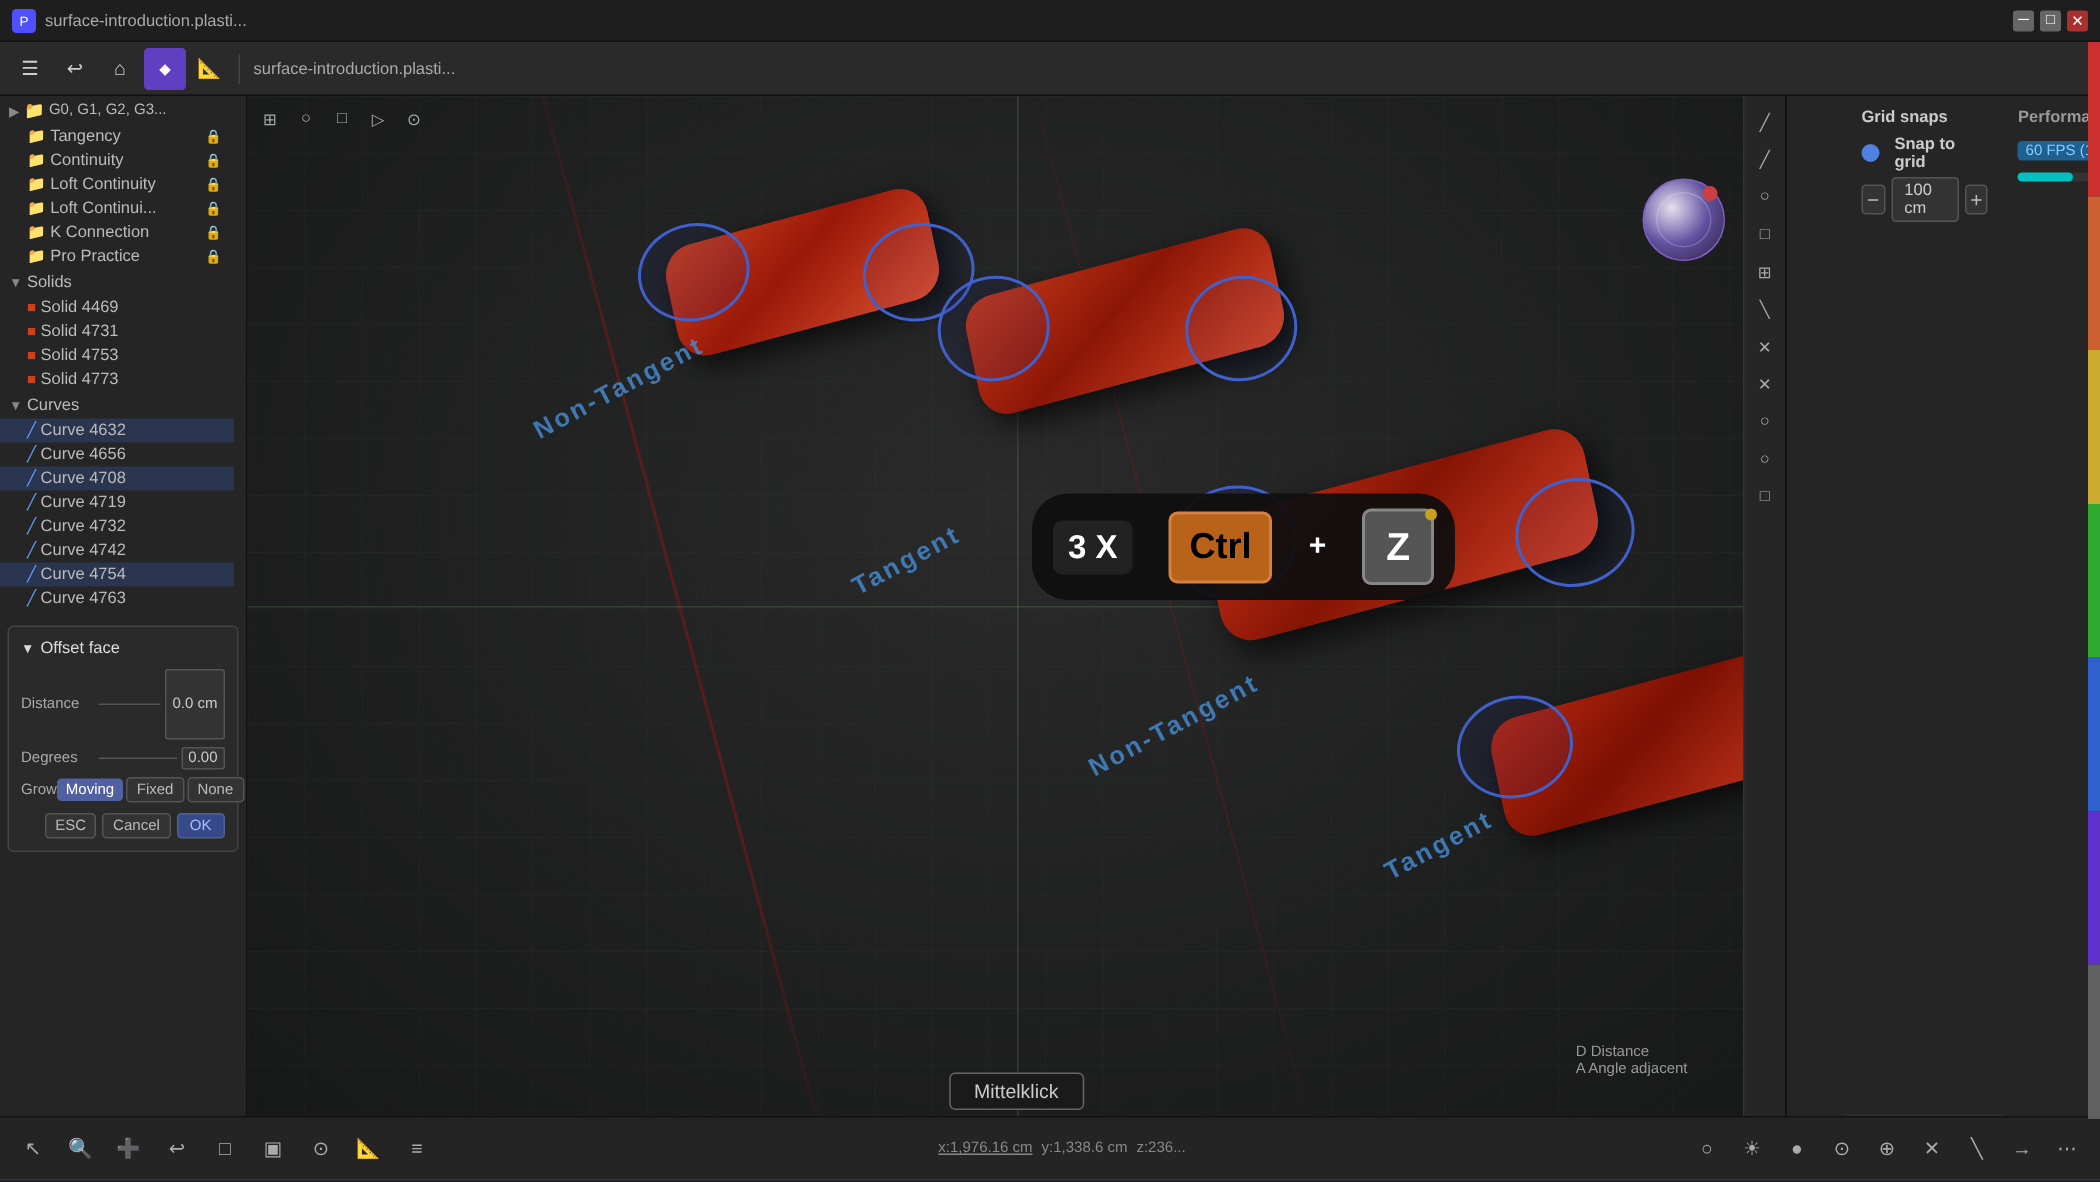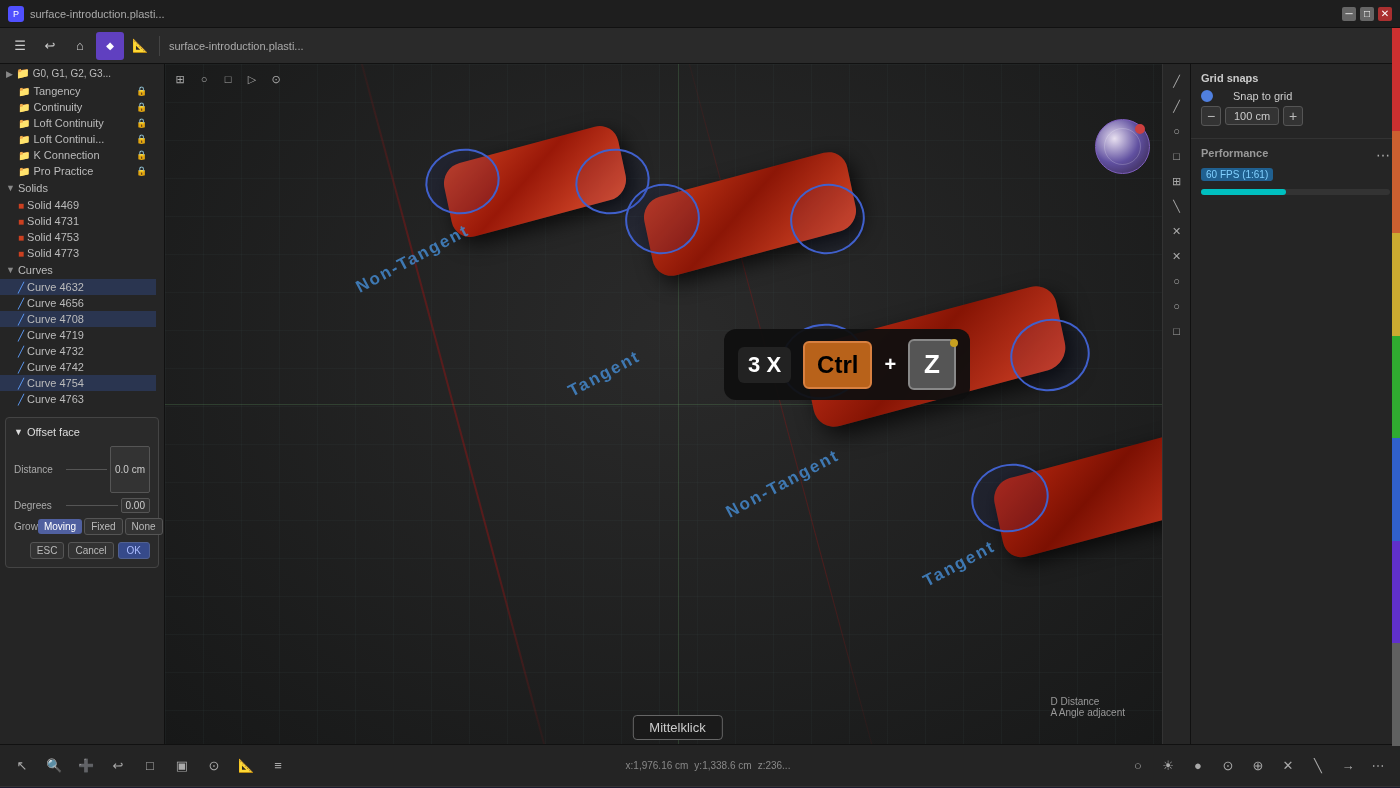--- a/index.html
+++ b/index.html
@@ -23,21 +23,21 @@
     .curve-icon { color: #60a0ff; font-size: 10px; }
     .lock-icon { color: #666; font-size: 9px; margin-left: auto; }
     .chevron { font-size: 9px; color: #888; }
     .group-folder { color: #c08030; }
 
     
     .viewport { flex: 1; position: relative; background: #1e1e1e; overflow: hidden; }
     .fr-title { font-size: 10px; color: #999; margin-bottom: 4px; }
 
     
-    .properties-panel { width: 210px; background: #252525; border-left: 1px solid #111; display: flex; flex-direction: column; overflow-y: auto; flex-shrink: 0; }
+    .properties-panel { width: 210px; background: #252525; border-left: 1px solid #111; display: flex; flex-direction: row; overflow-y: auto; flex-shrink: 0; padding-left: 40px; }
     .properties-panel::-webkit-scrollbar { width: 4px; }
     .properties-panel::-webkit-scrollbar-thumb { background: #555; }
 
     .prop-section { padding: 8px 10px; border-bottom: 1px solid #333; }
     .prop-section-title { font-size: 11px; color: #ccc; font-weight: bold; margin-bottom: 6px; }
     .prop-row { display: flex; align-items: center; gap: 4px; margin-bottom: 4px; font-size: 11px; }
     .snap-toggle { display: flex; align-items: center; gap: 6px; }
     .toggle-pill { width: 32px; height: 16px; background: #5060e0; border-radius: 8px; position: relative; cursor: pointer; }
     .toggle-pill::after { content: ''; position: absolute; width: 12px; height: 12px; background: #fff; border-radius: 50%; top: 2px; right: 2px; }
     .snap-label { color: #ccc; font-size: 11px; }
@@ -258,21 +258,21 @@
 
       <div style="position:absolute; top:390px; left:830px; width:220px; height:80px; background:linear-gradient(145deg,#b82810 0%,#7c1002 45%,#c83820 100%); border-radius:20px; transform:rotate(-15deg) skewX(-3deg); box-shadow:5px 8px 20px rgba(0,0,0,0.7);"></div>
       <div style="position:absolute; top:400px; left:806px; width:78px; height:68px; border:2.5px solid #4060cc; border-radius:50%; background:rgba(30,50,140,0.12); transform:rotate(-15deg);"></div>
       <div style="position:absolute; top:400px; left:1000px; width:70px; height:64px; border:2px solid #4060cc; border-radius:50%; background:rgba(30,50,140,0.08); transform:rotate(-15deg);"></div>
 
       <div style="position:absolute; top:185px; left:185px; font-size:17px; font-weight:bold; color:#4488cc; transform:rotate(-28deg); font-family:Arial,sans-serif; letter-spacing:2px; pointer-events:none; opacity:0.85;">Non-Tangent</div>
       <div style="position:absolute; top:300px; left:400px; font-size:17px; font-weight:bold; color:#4488cc; transform:rotate(-28deg); font-family:Arial,sans-serif; letter-spacing:2px; pointer-events:none; opacity:0.85;">Tangent</div>
       <div style="position:absolute; top:410px; left:555px; font-size:17px; font-weight:bold; color:#4488cc; transform:rotate(-28deg); font-family:Arial,sans-serif; letter-spacing:2px; pointer-events:none; opacity:0.85;">Non-Tangent</div>
       <div style="position:absolute; top:490px; left:755px; font-size:17px; font-weight:bold; color:#4488cc; transform:rotate(-28deg); font-family:Arial,sans-serif; letter-spacing:2px; pointer-events:none; opacity:0.85;">Tangent</div>
 
-      <div style="position:absolute; top:265px; right:220px; background:rgba(15,15,15,0.94); border-radius:12px; padding:10px 14px; display:flex; align-items:center; gap:12px;">
+      <div style="position:absolute; top:265px; right:220px; background:rgba(15,15,15,0.94); border-radius:24px; padding:10px 14px; display:flex; align-items:center; gap:24px;">
         <div style="background:#222; color:#fff; font-size:22px; font-weight:bold; padding:5px 10px; border-radius:6px;">3 X</div>
         <div style="background:#b8621a; color:#000000; font-size:24px; font-weight:bold; padding:8px 12px; border-radius:6px; border:2px solid #d88040;">Ctrl</div>
         <div style="color:#fff; font-size:20px; font-weight:bold;">+</div>
         <div style="background:#555; color:#fff; font-size:26px; font-weight:bold; padding:8px 14px; border-radius:6px; border:2px solid #888;">Z</div>
 
         <div style="position:absolute; top:10px; right:12px; width:8px; height:8px; background:#c8a020; border-radius:50%;"></div>
       </div>
 
       <div style="position:absolute; bottom:4px; left:50%; transform:translateX(-50%); background:#1a1a1a; border:1px solid #666; border-radius:4px; padding:4px 16px;">
         <span style="font-size:13px; color:#ccc;">Mittelklick</span>
@@ -310,21 +310,21 @@
         <div style="position:absolute; top:4px; right:4px; width:10px; height:10px; background:#cc4040; border-radius:50%; border:2px solid #cc4040;"></div>
       </div>
 
     </div>
   </div>
 
   <div class="properties-panel" style="width:210px;">
 
     <div class="prop-section">
       <div class="prop-section-title">Grid snaps</div>
-      <div class="prop-row" style="align-items:center; gap:20px;">
+      <div class="prop-row" style="align-items:center; gap:10px;font-weight:bold;">
         <div class="radio-circle active"></div>
         <span style="color:#ccc; font-size:11px;">Snap to grid</span>
       </div>
       <div class="prop-row" style="margin-top:4px; align-items:center; gap:4px;">
         <button style="background:#333; border:1px solid #555; color:#bbb; width:20px; height:20px; border-radius:3px; cursor:pointer; font-size:14px;">−</button>
         <span style="color:#ccc; font-size:11px; background:#333; border:1px solid #555; padding:2px 8px; border-radius:3px;">100 cm</span>
         <button style="background:#333; border:1px solid #555; color:#bbb; width:20px; height:20px; border-radius:3px; cursor:pointer; font-size:14px;">+</button>
       </div>
     </div>
 
@@ -361,21 +361,21 @@
     <div class="bottom-icon-btn">🔍</div>
     <div class="bottom-icon-btn">➕</div>
     <div class="bottom-icon-btn">↩</div>
     <div class="bottom-icon-btn">□</div>
     <div class="bottom-icon-btn">▣</div>
     <div class="bottom-icon-btn">⊙</div>
     <div class="bottom-icon-btn">📐</div>
     <div class="bottom-icon-btn">≡</div>
   </div>
   <div class="bottom-center">
-    <span class="status-coords" style="margin-right:6px;">x:1,976.16 cm</span>
+    <span class="status-coords" style="margin-right:6px;text-decoration:underline;">x:1,976.16 cm</span>
     <span class="status-coords" style="margin-right:6px;">y:1,338.6 cm</span>
     <span class="status-coords">z:236...</span>
   </div>
   <div class="bottom-right">
     <div class="bottom-icon-btn">○</div>
     <div class="bottom-icon-btn">☀</div>
     <div class="bottom-icon-btn">●</div>
     <div class="bottom-icon-btn">⊙</div>
     <div class="bottom-icon-btn">⊕</div>
     <div class="bottom-icon-btn">✕</div>

